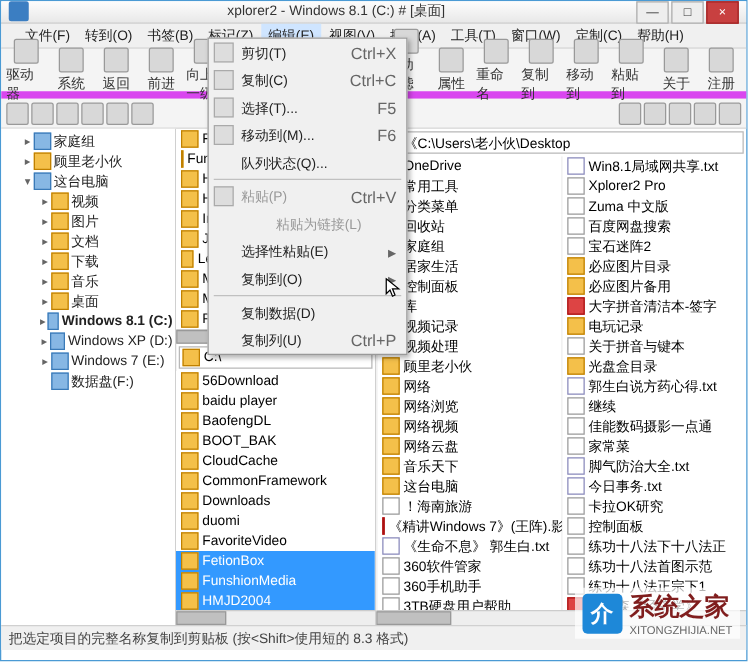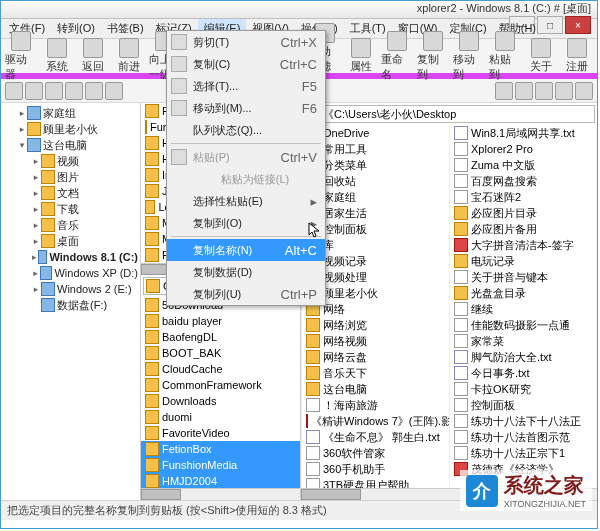--- a/index.html
+++ b/index.html
@@ -1,24 +1,24 @@
 <!DOCTYPE html>
 <html><head>
 <meta charset="utf-8">
 <style>
 * { margin:0; padding:0; box-sizing:border-box; font-family:"Microsoft YaHei","SimSun",Tahoma,sans-serif; font-size:11px; }
 body { background:#fff; width:600px; height:531px; overflow:hidden; position:relative; }
 .win { border:1px solid #4a9ad4; width:598px; height:529px; background:#fff; }
-.titlebar { background:linear-gradient(#fdfdfd,#e8e8e8); height:18px; display:flex; align-items:flex-end; padding:0 6px; border-bottom:1px solid #c0c0c0;flex-direction:column;}
+.titlebar { background:linear-gradient(#fdfdfd,#e8e8e8); height:18px; display:flex; align-items:flex-start; padding:0 6px; border-bottom:1px solid #c0c0c0;}
 .titlebar .ticon { width:16px; height:16px; background:#3b7ec2; border-radius:2px; margin-right:6px;}
 .titlebar .ttxt { flex:1; text-align:center; color:#333;}
 .winbtns { display:flex; gap:2px;}
 .winbtn { width:26px; height:18px; border:1px solid #aaa; background:#eee; display:flex; align-items:center; justify-content:center; font-size:10px; color:#333; cursor:pointer;}
 .winbtn.close { background:#c84040; color:#fff; border-color:#a02020;}
-.menubar { display:flex; height:20px; background:#f0f0f0; border-bottom:1px solid #d0d0d0; padding-left:2px;}
+.menubar { display:flex; height:20px; background:#f0f0f0; border-bottom:1px solid #d0d0d0; padding-left:13px;}
 .menubar .mi { padding:2px 6px; cursor:pointer; color:#222;}
 .menubar .mi.open { background:#cfe5ff;}
 .toolbar1 { height:40px; background:#f4f4f4; border-bottom:6px solid #d946ef; display:flex; align-items:center; padding:2px 4px; gap:4px;}
 .tbtn { width:32px; display:flex; flex-direction:column; align-items:center; font-size:9px; color:#333; cursor:pointer;}
 .tbtn .ic { width:20px; height:20px; background:#d8d8d8; border:1px solid #999; border-radius:2px; margin-bottom:1px;}
 .toolbar2 { height:24px; background:#f4f4f4; border-bottom:1px solid #d8d8d8; display:flex; align-items:center; padding:0 4px; gap:2px;}
 .navic { width:18px; height:18px; background:#d8d8d8; border:1px solid #999; border-radius:2px; cursor:pointer;}
 .body { display:flex; height:calc(100% - 26px - 20px - 40px - 24px - 20px);}
 .tree { width:140px; border-right:1px solid #d0d0d0; overflow:auto; background:#fff; padding:2px;}
 .tree .node { display:flex; align-items:center; height:16px; padding-left:2px; white-space:nowrap; cursor:pointer;}
@@ -214,21 +214,21 @@
           <span class="lbl bold">Windows 8.1 (C:)</span>
         </div>
         <div class="node i2">
           <span class="exp">▸</span>
           <span class="tic d"></span>
           <span class="lbl">Windows XP (D:)</span>
         </div>
         <div class="node i2">
           <span class="exp">▸</span>
           <span class="tic d"></span>
-          <span class="lbl">Windows 2 (E:)</span>
+          <span class="lbl">Windows 7 (E:)</span>
         </div>
         <div class="node i2">
           <span class="exp"></span>
           <span class="tic d"></span>
           <span class="lbl">数据盘(F:)</span>
         </div>
       </div>
 
     <div class="middle">
       <div style="display:flex; flex:0 0 160px; overflow:hidden;">
@@ -492,20 +492,24 @@
               <span class="fic"></span>
               <span>电玩记录</span>
             </div>
             <div class="row">
               <span class="fic f"></span>
               <span>关于拼音与键本</span>
             </div>
             <div class="row">
               <span class="fic"></span>
               <span>光盘盒目录</span>
+            </div>
+            <div class="row">
+              <span class="fic t"></span>
+              <span>郭生白说方药心得.txt</span>
             </div>
             <div class="row">
               <span class="fic f"></span>
               <span>继续</span>
             </div>
             <div class="row">
               <span class="fic f"></span>
               <span>佳能数码摄影一点通</span>
             </div>
             <div class="row">
@@ -592,24 +596,20 @@
     </div>
     <div class="drow">
       <span>选择性粘贴(E)</span>
       <span class="sc">▸</span>
     </div>
     <div class="drow">
       <span>复制到(O)</span>
       <span class="sc">▸</span>
     </div>
     <div class="dsep"></div>
-    <div class="drow hl">
-      <span>复制名称(N)</span>
-      <span class="sc">Alt+C</span>
-    </div>
     <div class="drow">
       <span>复制数据(D)</span>
     </div>
     <div class="drow">
       <span>复制列(U)</span>
       <span class="sc">Ctrl+P</span>
     </div>
   </div>
 
 <div class="watermark">

